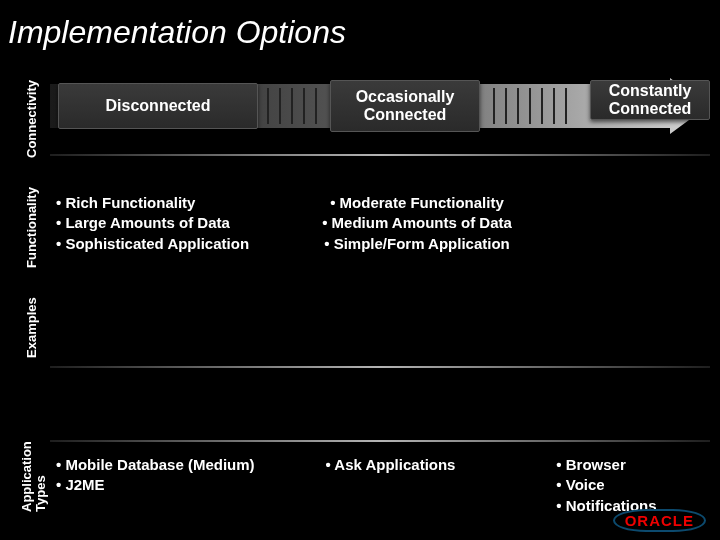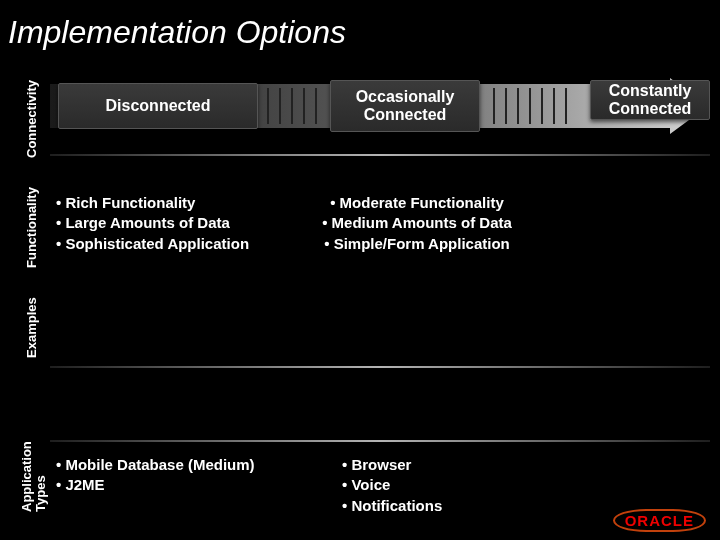--- a/index.html
+++ b/index.html
@@ -96,21 +96,21 @@
 
   .logo {
     position: absolute;
     right: 14px;
     bottom: 8px;
     display: flex;
     align-items: center;
     gap: 0;
   }
   .logo-oval {
-    border: 2px solid #c2410c;
+    border: 2px solid #0c4a6e;
     border-radius: 50%/70%;
     padding: 1px 10px;
     color: #e00;
     font-weight: bold;
     font-size: 15px;
     letter-spacing: 1px;
   }
 </style>
 </head>
 <body>
@@ -166,20 +166,21 @@
 • Simple/Form Application</div>
   </div>
 
 
   <div class="divider div-2"></div>
   <div class="divider div-3"></div>
 
   <div class="section app-sec">
     <div class="col col-1" style="white-space: pre-line;">• Mobile Database (Medium)
 • J2ME</div>
+    <div class="col col-2">• Ask Applications</div>
     <div class="col col-3" style="white-space: pre-line; margin-left: 48px;">• Browser
 • Voice
 • Notifications</div>
   </div>
 
 </div>
 
 <div class="logo">
   <span class="logo-oval">ORACLE</span>
 </div>

